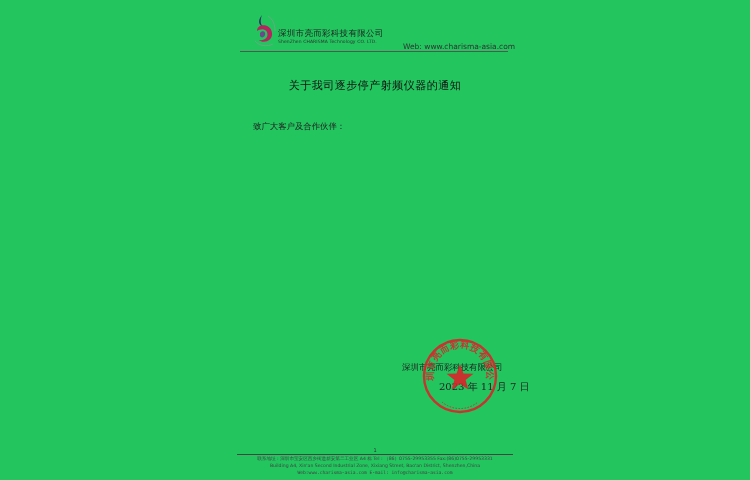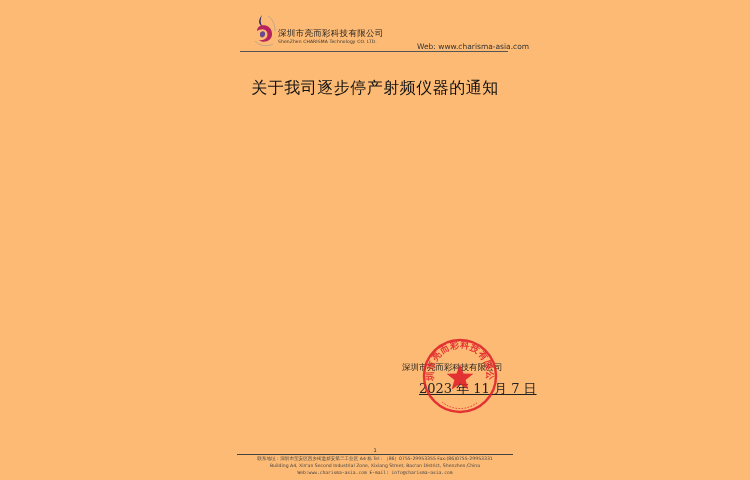--- a/index.html
+++ b/index.html
@@ -1,40 +1,40 @@
 <!DOCTYPE html>
 <html><head>
   <meta charset="utf-8">
   <style>
     html, body { margin: 0; padding: 0; }
     body {
       width: 750px; height: 480px; background: #ffffff; position: relative; overflow: hidden;
       font-family: "DejaVu Serif", "Liberation Serif", serif; color: #1a1a1a;
     }
-    .page { position: absolute; left: 0; top: 0; width: 750px; height: 480px; background: #fdba74; }
+    .page { position: absolute; left: 0; top: 0; width: 750px; height: 480px; background: #22c55e; }
 
     
     .logo { position: absolute; left: 253px; top: 13px; width: 24px; height: 36px; }
     .company-cn { position: absolute; left: 278px; top: 28px; font-family: "DejaVu Sans", sans-serif; font-size: 8.5px; color: #222; letter-spacing: 0.3px; white-space: nowrap; }
     .company-en { position: absolute; left: 278px; top: 39px; font-family: "DejaVu Sans", sans-serif; font-size: 4.5px; color: #333; white-space: nowrap; letter-spacing: 0.1px; }
-    .web { position: absolute; left: 417px; top: 42px; font-family: "DejaVu Sans", sans-serif; font-size: 7.5px; color: #333; white-space: nowrap; }
+    .web { position: absolute; left: 403px; top: 42px; font-family: "DejaVu Sans", sans-serif; font-size: 7.5px; color: #333; white-space: nowrap; }
     .header-rule { position: absolute; left: 240px; top: 51px; width: 268px; height: 1px; background: #555; }
 
     
-    .title { position: absolute; left: 0; width: 750px; top: 78px; text-align: center; font-size: 16px; color: #111; letter-spacing: 0.5px; }
+    .title { position: absolute; left: 0; width: 750px; top: 78px; text-align: center; font-size: 11px; color: #111; letter-spacing: 0.5px; }
 
     
     .body { position: absolute; left: 253px; top: 117px; width: 256px; font-size: 8.4px; line-height: 19px; color: #222; }
     .body p { margin: 0; }
     .indent { text-indent: 2em; }
     .greeting { margin-bottom: 0; }
 
     
     .sig-company { position: absolute; left: 402px; top: 362px; font-size: 8.4px; color: #222; white-space: nowrap; }
-    .sig-date { position: absolute; left: 419px; top: 380px; font-size: 13px; color: #222; white-space: nowrap; text-decoration: underline; }
+    .sig-date { position: absolute; left: 439px; top: 380px; font-size: 10px; color: #222; white-space: nowrap; }
     .stamp { position: absolute; left: 420px; top: 336px; width: 80px; height: 80px; opacity: 0.88; }
 
     
     .page-num { position: absolute; left: 0; width: 750px; top: 447px; text-align: center; font-family: "DejaVu Sans", sans-serif; font-size: 5px; color: #333; }
     .footer-rule { position: absolute; left: 237px; top: 454px; width: 276px; height: 1px; background: #444; }
     .footer-line { position: absolute; left: 0; width: 750px; text-align: center; font-family: "DejaVu Sans", sans-serif; font-size: 4.6px; color: #444; white-space: nowrap; }
     .f1 { top: 456px; }
     .f2 { top: 463px; }
     .f3 { top: 470px; font-family: "DejaVu Sans Mono", monospace; }
   </style>
@@ -51,20 +51,21 @@
     <path d="M2 28 C6 33, 14 34, 20 31" stroke="#999" stroke-width="0.6" fill="none"></path>
   </svg>
   <div class="company-cn">深圳市亮而彩科技有限公司</div>
   <div class="company-en">ShenZhen CHARISMA Technology CO. LTD.</div>
   <div class="web">Web: www.charisma-asia.com</div>
   <div class="header-rule"></div>
 
   <div class="title">关于我司逐步停产射频仪器的通知</div>
 
   <div class="body">
+    <p class="greeting">致广大客户及合作伙伴：</p>
   </div>
 
   <div class="sig-company">深圳市亮而彩科技有限公司</div>
   <div class="sig-date">2023 年 11 月 7 日</div>
   <svg class="stamp" viewBox="0 0 80 80">
     <defs>
       <path id="stampArc" d="M 14 46 A 27 27 0 1 1 66 46"></path>
     </defs>
     <circle cx="40" cy="40" r="36" fill="none" stroke="#e0202a" stroke-width="2.4"></circle>
     <text font-size="9" fill="#e0202a" font-family="DejaVu Serif, serif" font-weight="bold" letter-spacing="0.6">

